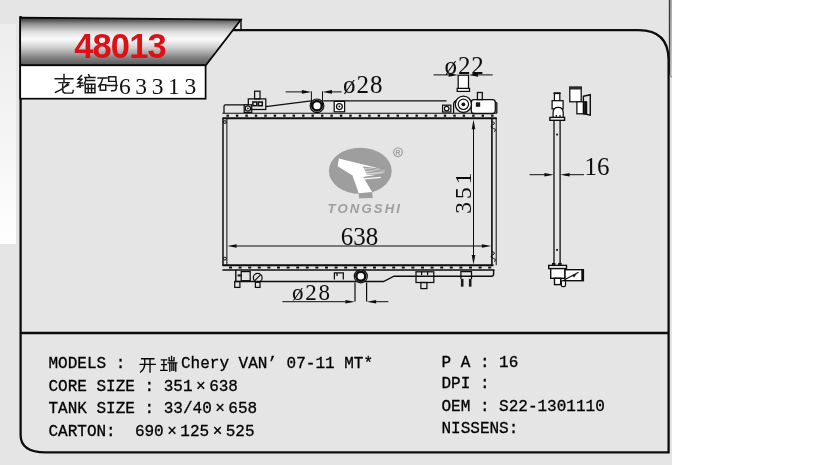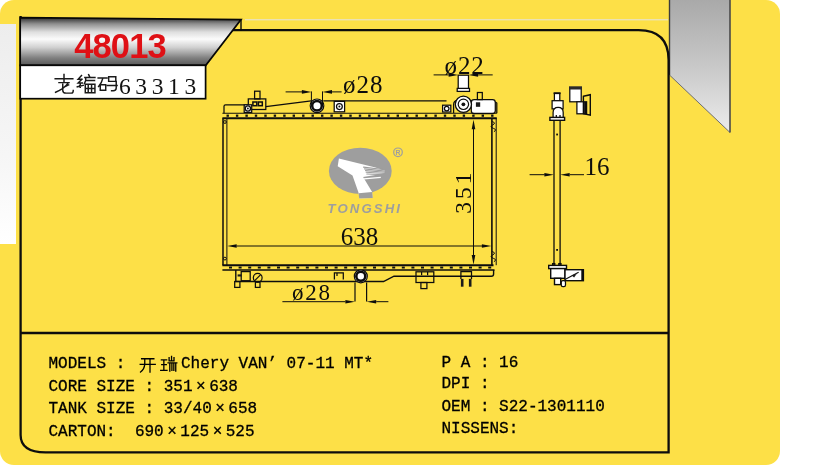--- a/index.html
+++ b/index.html
@@ -1,17 +1,17 @@
 <!DOCTYPE html>
 <html><head>
 <meta charset="utf-8">
 <style>
   html,body{margin:0;padding:0;background:#ffffff;}
-  #page{position:relative;width:780px;height:465px;overflow:hidden;background:#fde047;
-        font-family:"Liberation Sans",sans-serif;border-radius:14px;}
+  #page{position:relative;width:672px;height:465px;overflow:hidden;background:#e5e5e5;
+        font-family:"Liberation Sans",sans-serif;}
   svg{position:absolute;left:0;top:0;}
   text{white-space:pre;}
 </style>
 </head>
 <body>
 <div id="page">
 <svg width="816" height="465" viewBox="0 0 816 465">
   <defs>
     <linearGradient id="bannerGrad" x1="0" y1="0" x2="0" y2="1">
       <stop offset="0" stop-color="#2f2f2f"></stop>

